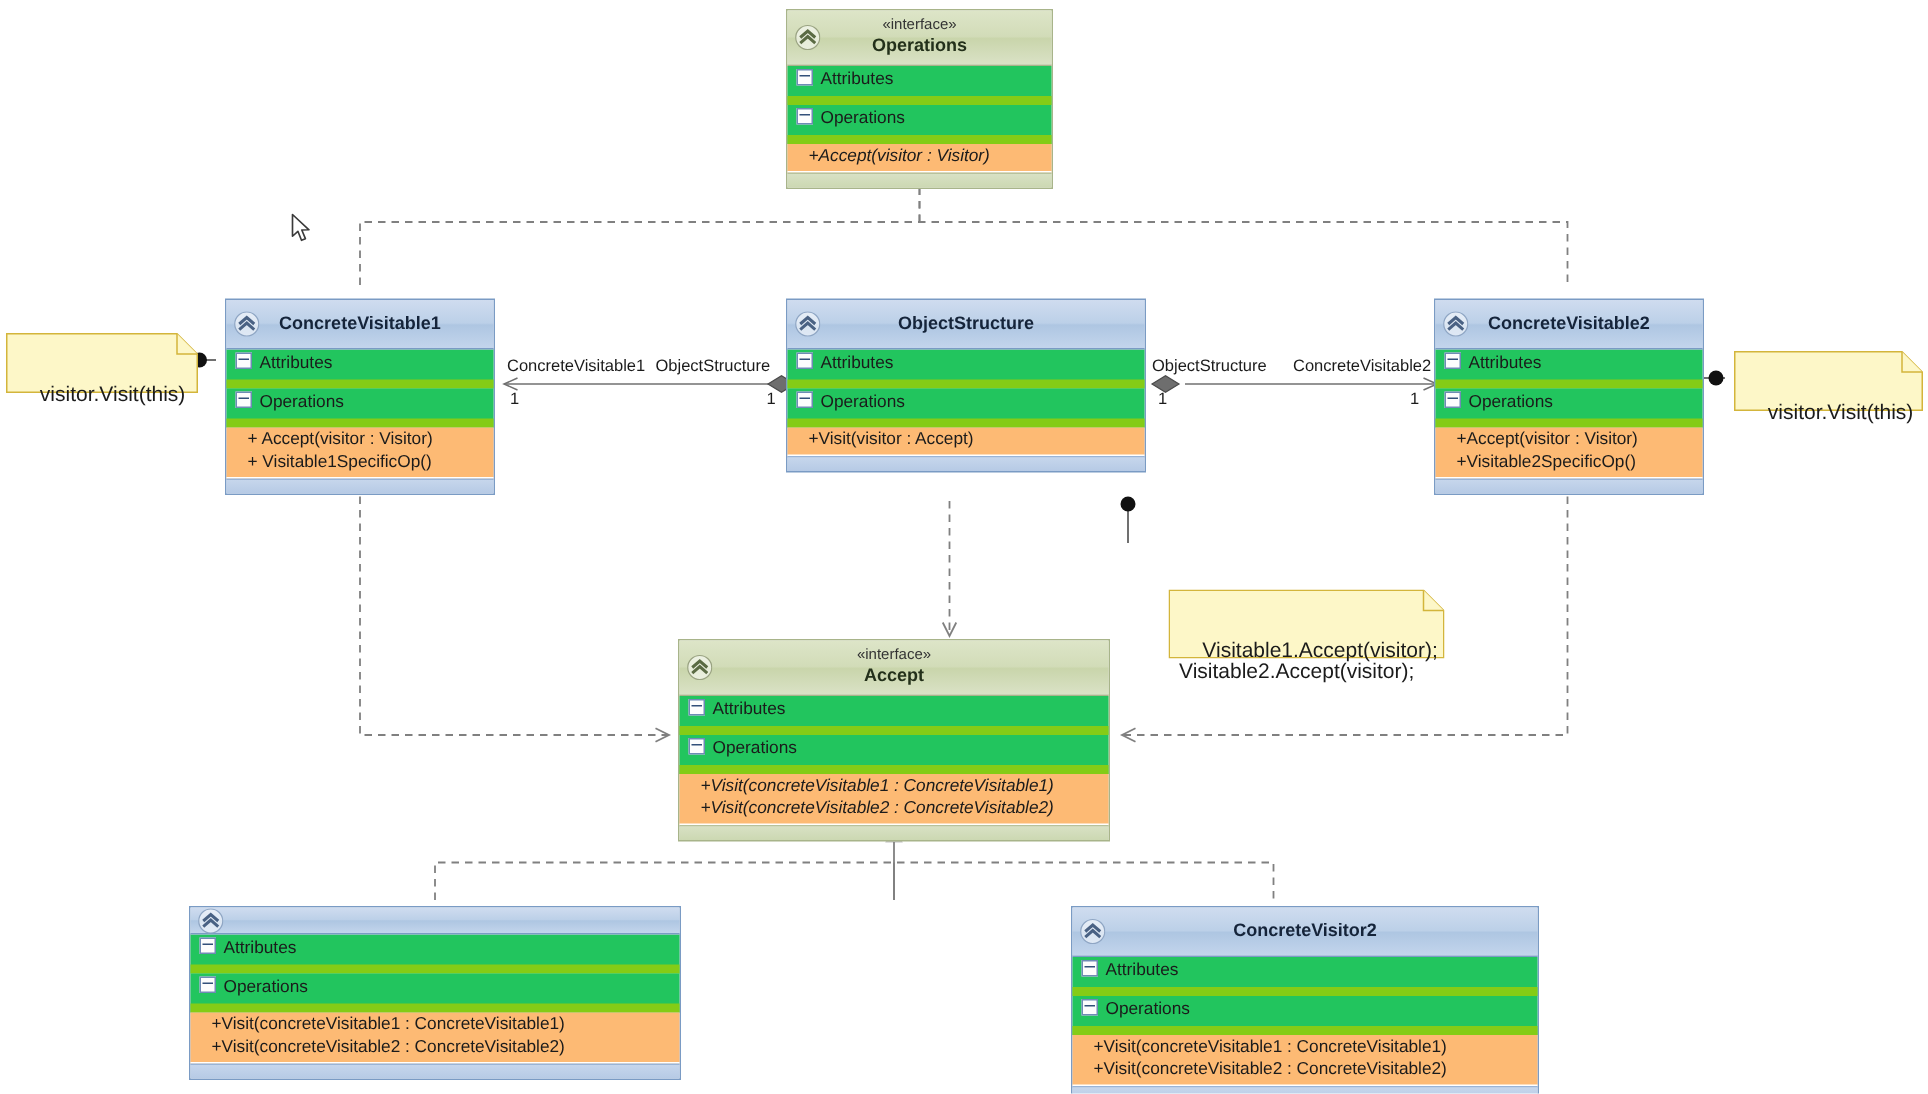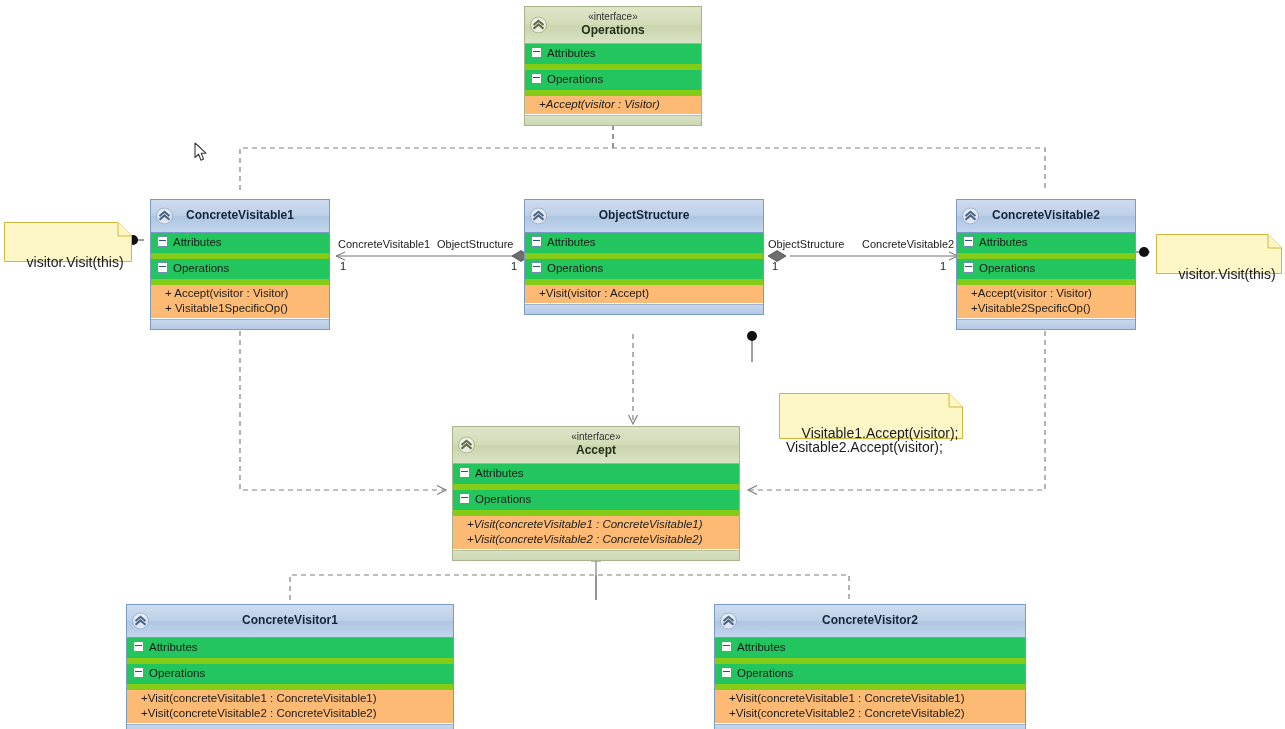--- a/index.html
+++ b/index.html
@@ -320,21 +320,20 @@
 
   <div class="uml" style="left:126px; top:604px; width:328px;">
     <div class="hdr" style="padding-top:8px; padding-bottom:9px;">
       <span class="chev">
         <svg viewBox="0 0 17 17" width="17" height="17">
           <circle cx="8.5" cy="8.5" r="8" fill="#ffffff" fill-opacity="0.55" stroke="#8fa6c4" stroke-width="0.8"></circle>
           <path d="M3.5,8.5 L8.5,4.2 L13.5,8.5" fill="none" stroke="#4a6284" stroke-width="2"></path>
           <path d="M3.5,12.2 L8.5,7.9 L13.5,12.2" fill="none" stroke="#4a6284" stroke-width="2"></path>
         </svg>
       </span>
-      <span class="cname">ConcreteVisitor1</span>
     </div>
     <div class="sec">
       <span class="exp"></span><span>Attributes</span>
     </div>
     <div class="sec">
       <span class="exp"></span><span>Operations</span>
     </div>
     <div class="members">
       <div class="m">+Visit(concreteVisitable1 : ConcreteVisitable1)</div>
       <div class="m">+Visit(concreteVisitable2 : ConcreteVisitable2)</div>

